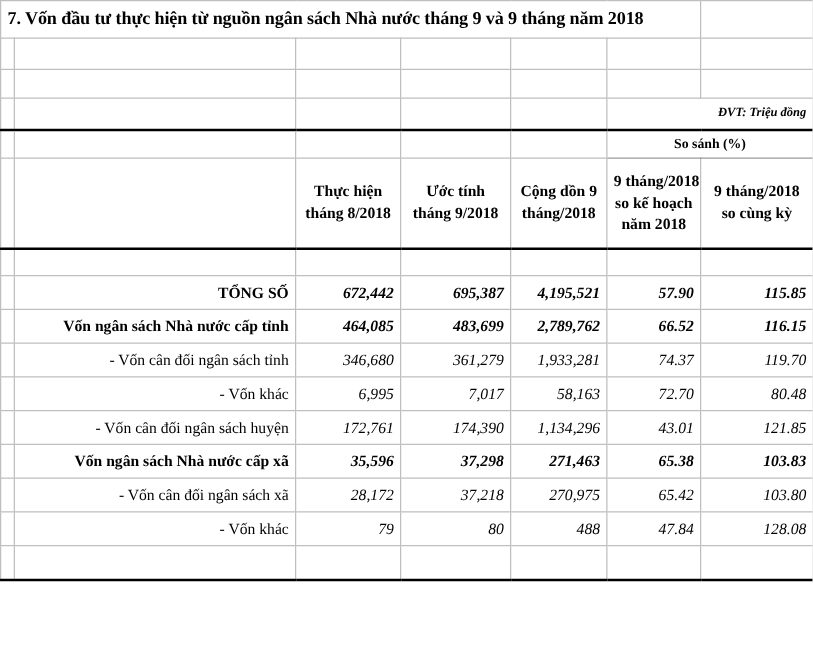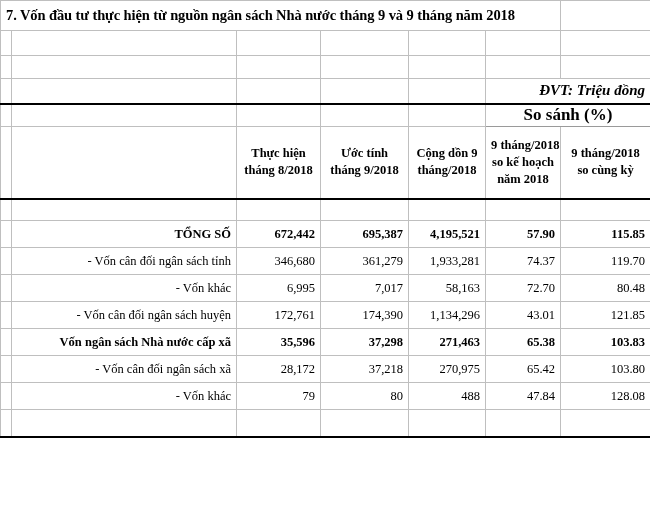--- a/index.html
+++ b/index.html
@@ -58,31 +58,31 @@
   .blank-row-2 td { height: 23px; }
 
   
   .unit-row td {
     height: 25px;
     border-bottom: 2px solid #000 !important;
   }
   .unit-text {
     font-style: italic;
     font-weight: bold;
-    font-size: 15px;
+    font-size: 10px;
     text-align: right;
     padding-right: 6px;
   }
 
   
   .hdr-top td {
     height: 23px;
     text-align: center;
     font-weight: bold;
-    font-size: 17px;
+    font-size: 11px;
     border-top: none !important;
   }
   .hdr-main td {
     height: 72px;
     text-align: center;
     font-weight: bold;
     font-size: 12.5px;
     line-height: 1.35;
     white-space: normal;
     vertical-align: middle;
@@ -102,20 +102,21 @@
   .data-row td {
     height: 27px;
     font-size: 12.5px;
   }
   .lbl {
     text-align: right;
   }
   .num {
     text-align: right;
     padding-right: 7px;
+    font-style: italic;
   }
   .bold .lbl, .bold .num { font-weight: bold; }
   .indent { padding-left: 22px; }
 
   .tail-row td { height: 27px; border-bottom: 2px solid #000 !important; }
 
   .narrow-edge { width: 11px; }
 </style>
 </head>
 <body>
@@ -216,20 +217,29 @@
       <tbody id="data-body">
         <tr class="data-row bold">
           <td class="narrow-edge"></td>
           <td class="lbl">TỔNG SỐ</td>
           <td class="num">672,442</td>
           <td class="num">695,387</td>
           <td class="num">4,195,521</td>
           <td class="num">57.90</td>
           <td class="num">115.85</td>
         </tr>
+        <tr class="data-row bold">
+          <td class="narrow-edge"></td>
+          <td class="lbl">Vốn ngân sách Nhà nước cấp tỉnh</td>
+          <td class="num">464,085</td>
+          <td class="num">483,699</td>
+          <td class="num">2,789,762</td>
+          <td class="num">66.52</td>
+          <td class="num">116.15</td>
+        </tr>
         <tr class="data-row">
           <td class="narrow-edge"></td>
           <td class="lbl indent">- Vốn cân đối ngân sách tỉnh</td>
           <td class="num">346,680</td>
           <td class="num">361,279</td>
           <td class="num">1,933,281</td>
           <td class="num">74.37</td>
           <td class="num">119.70</td>
         </tr>
         <tr class="data-row">

